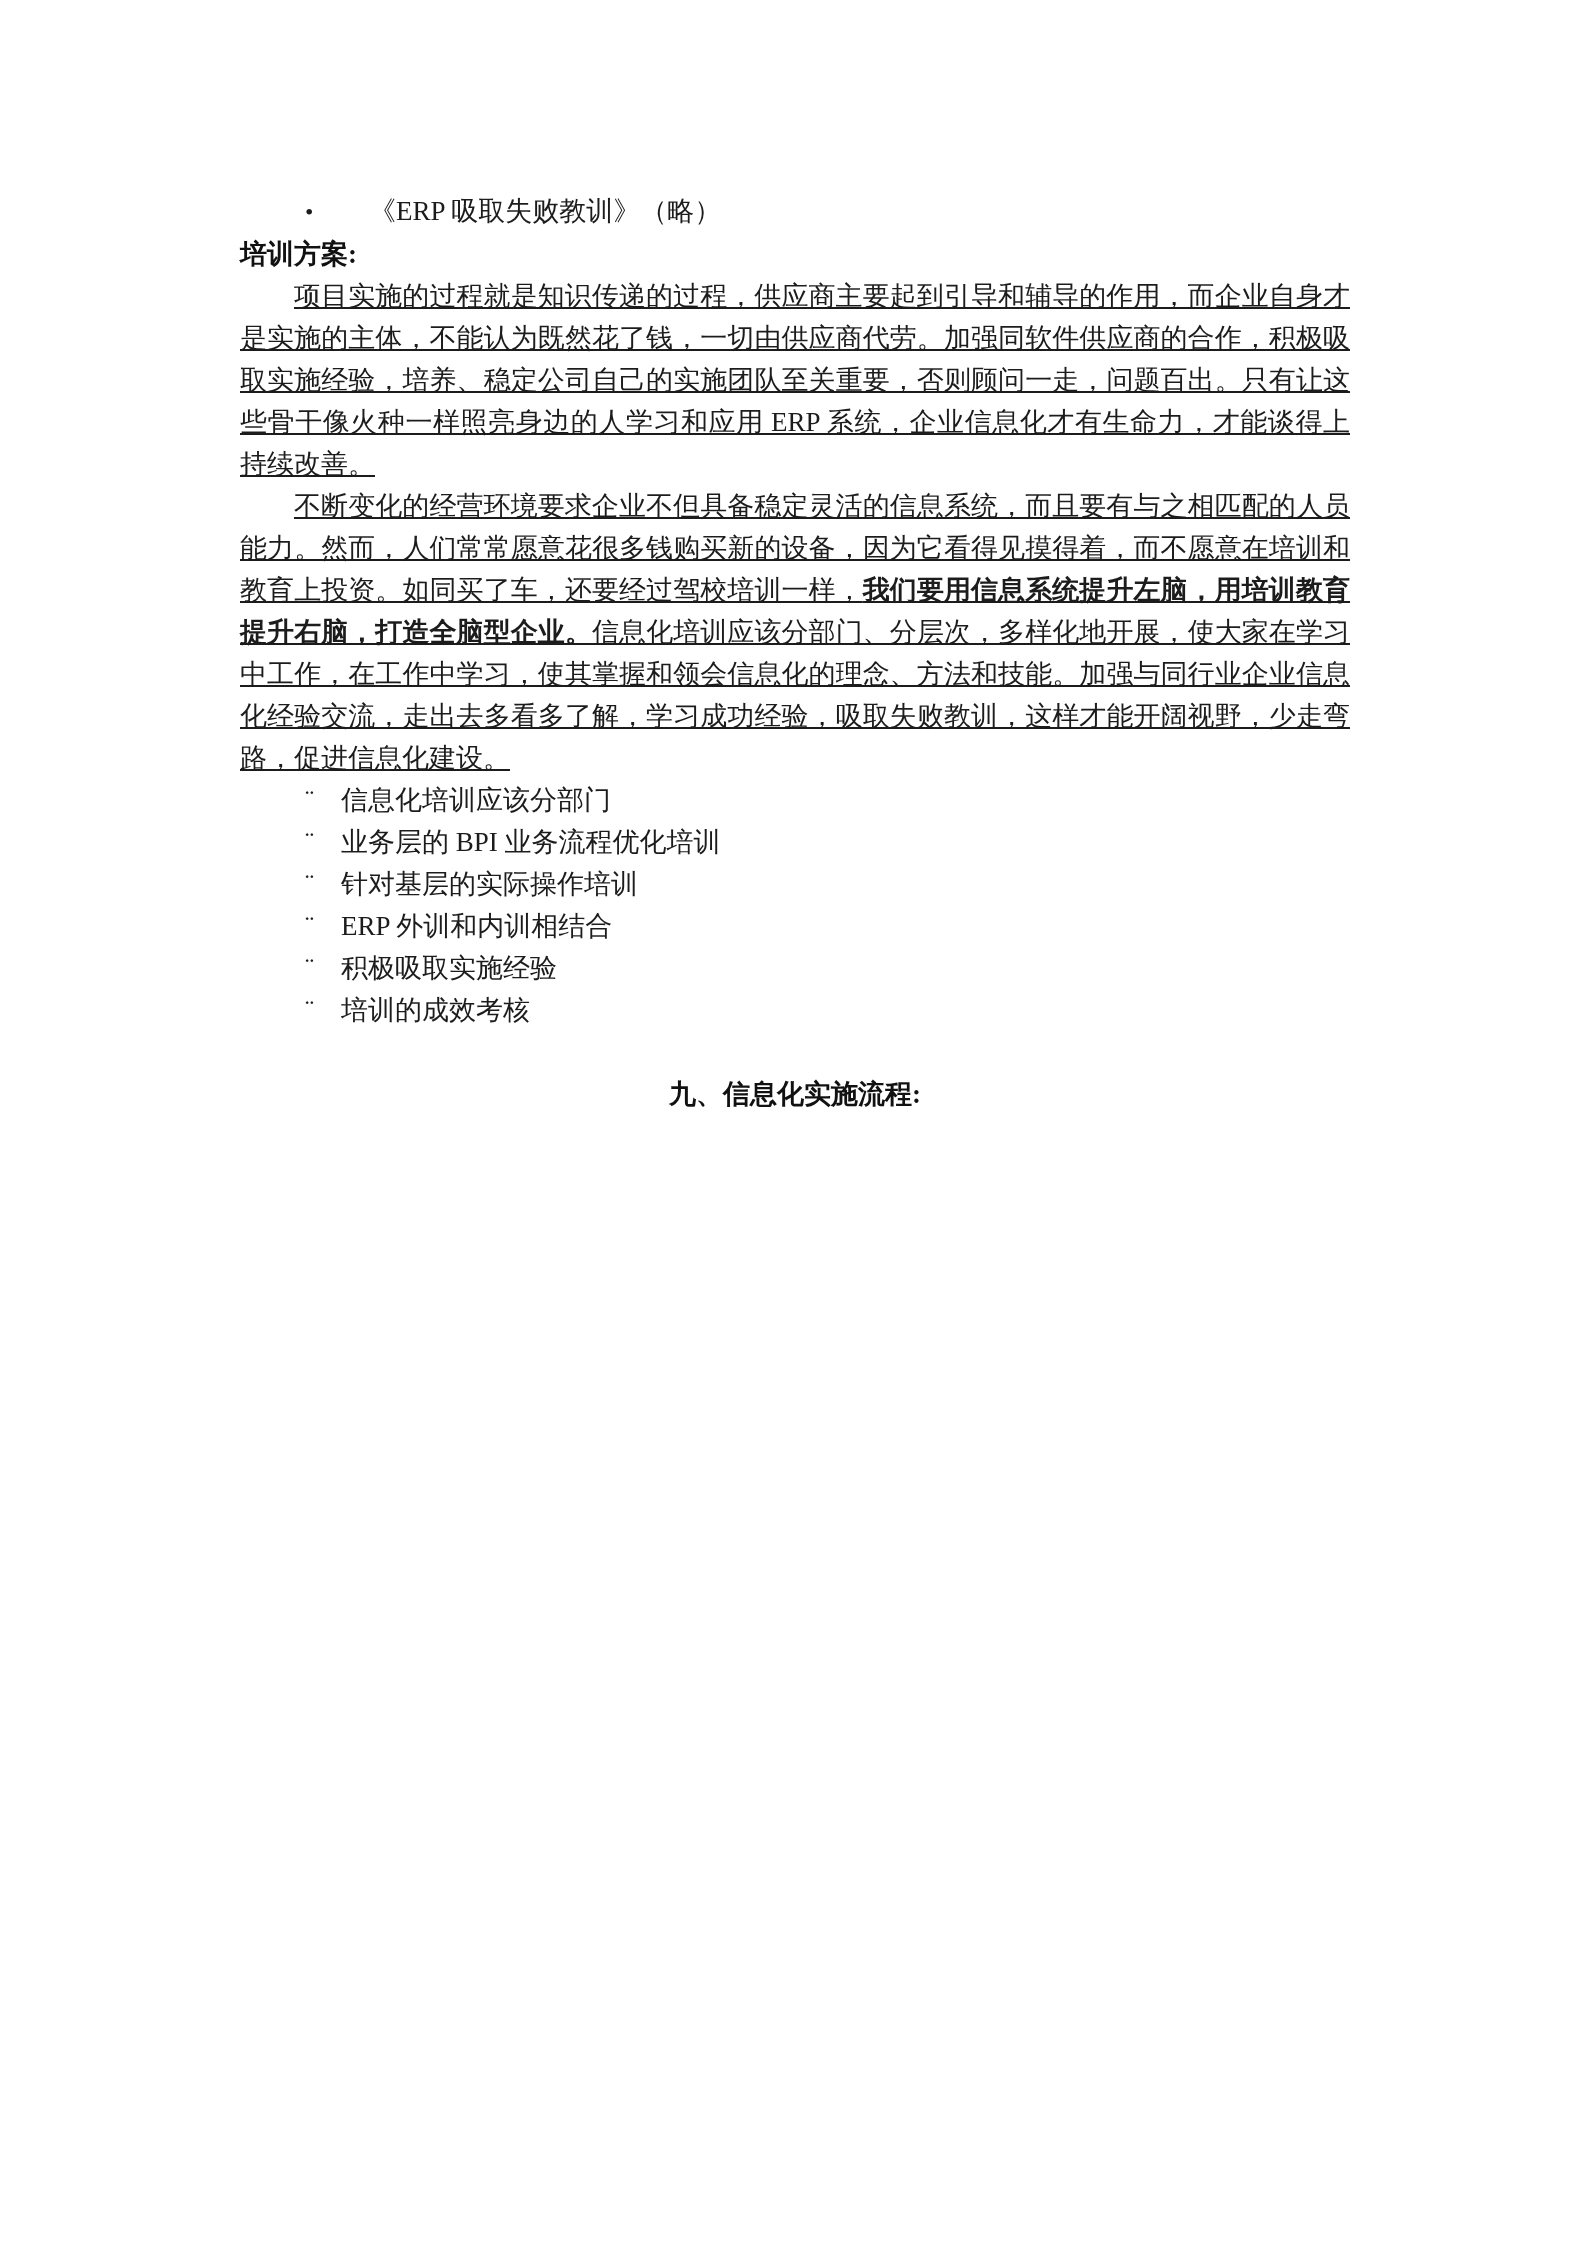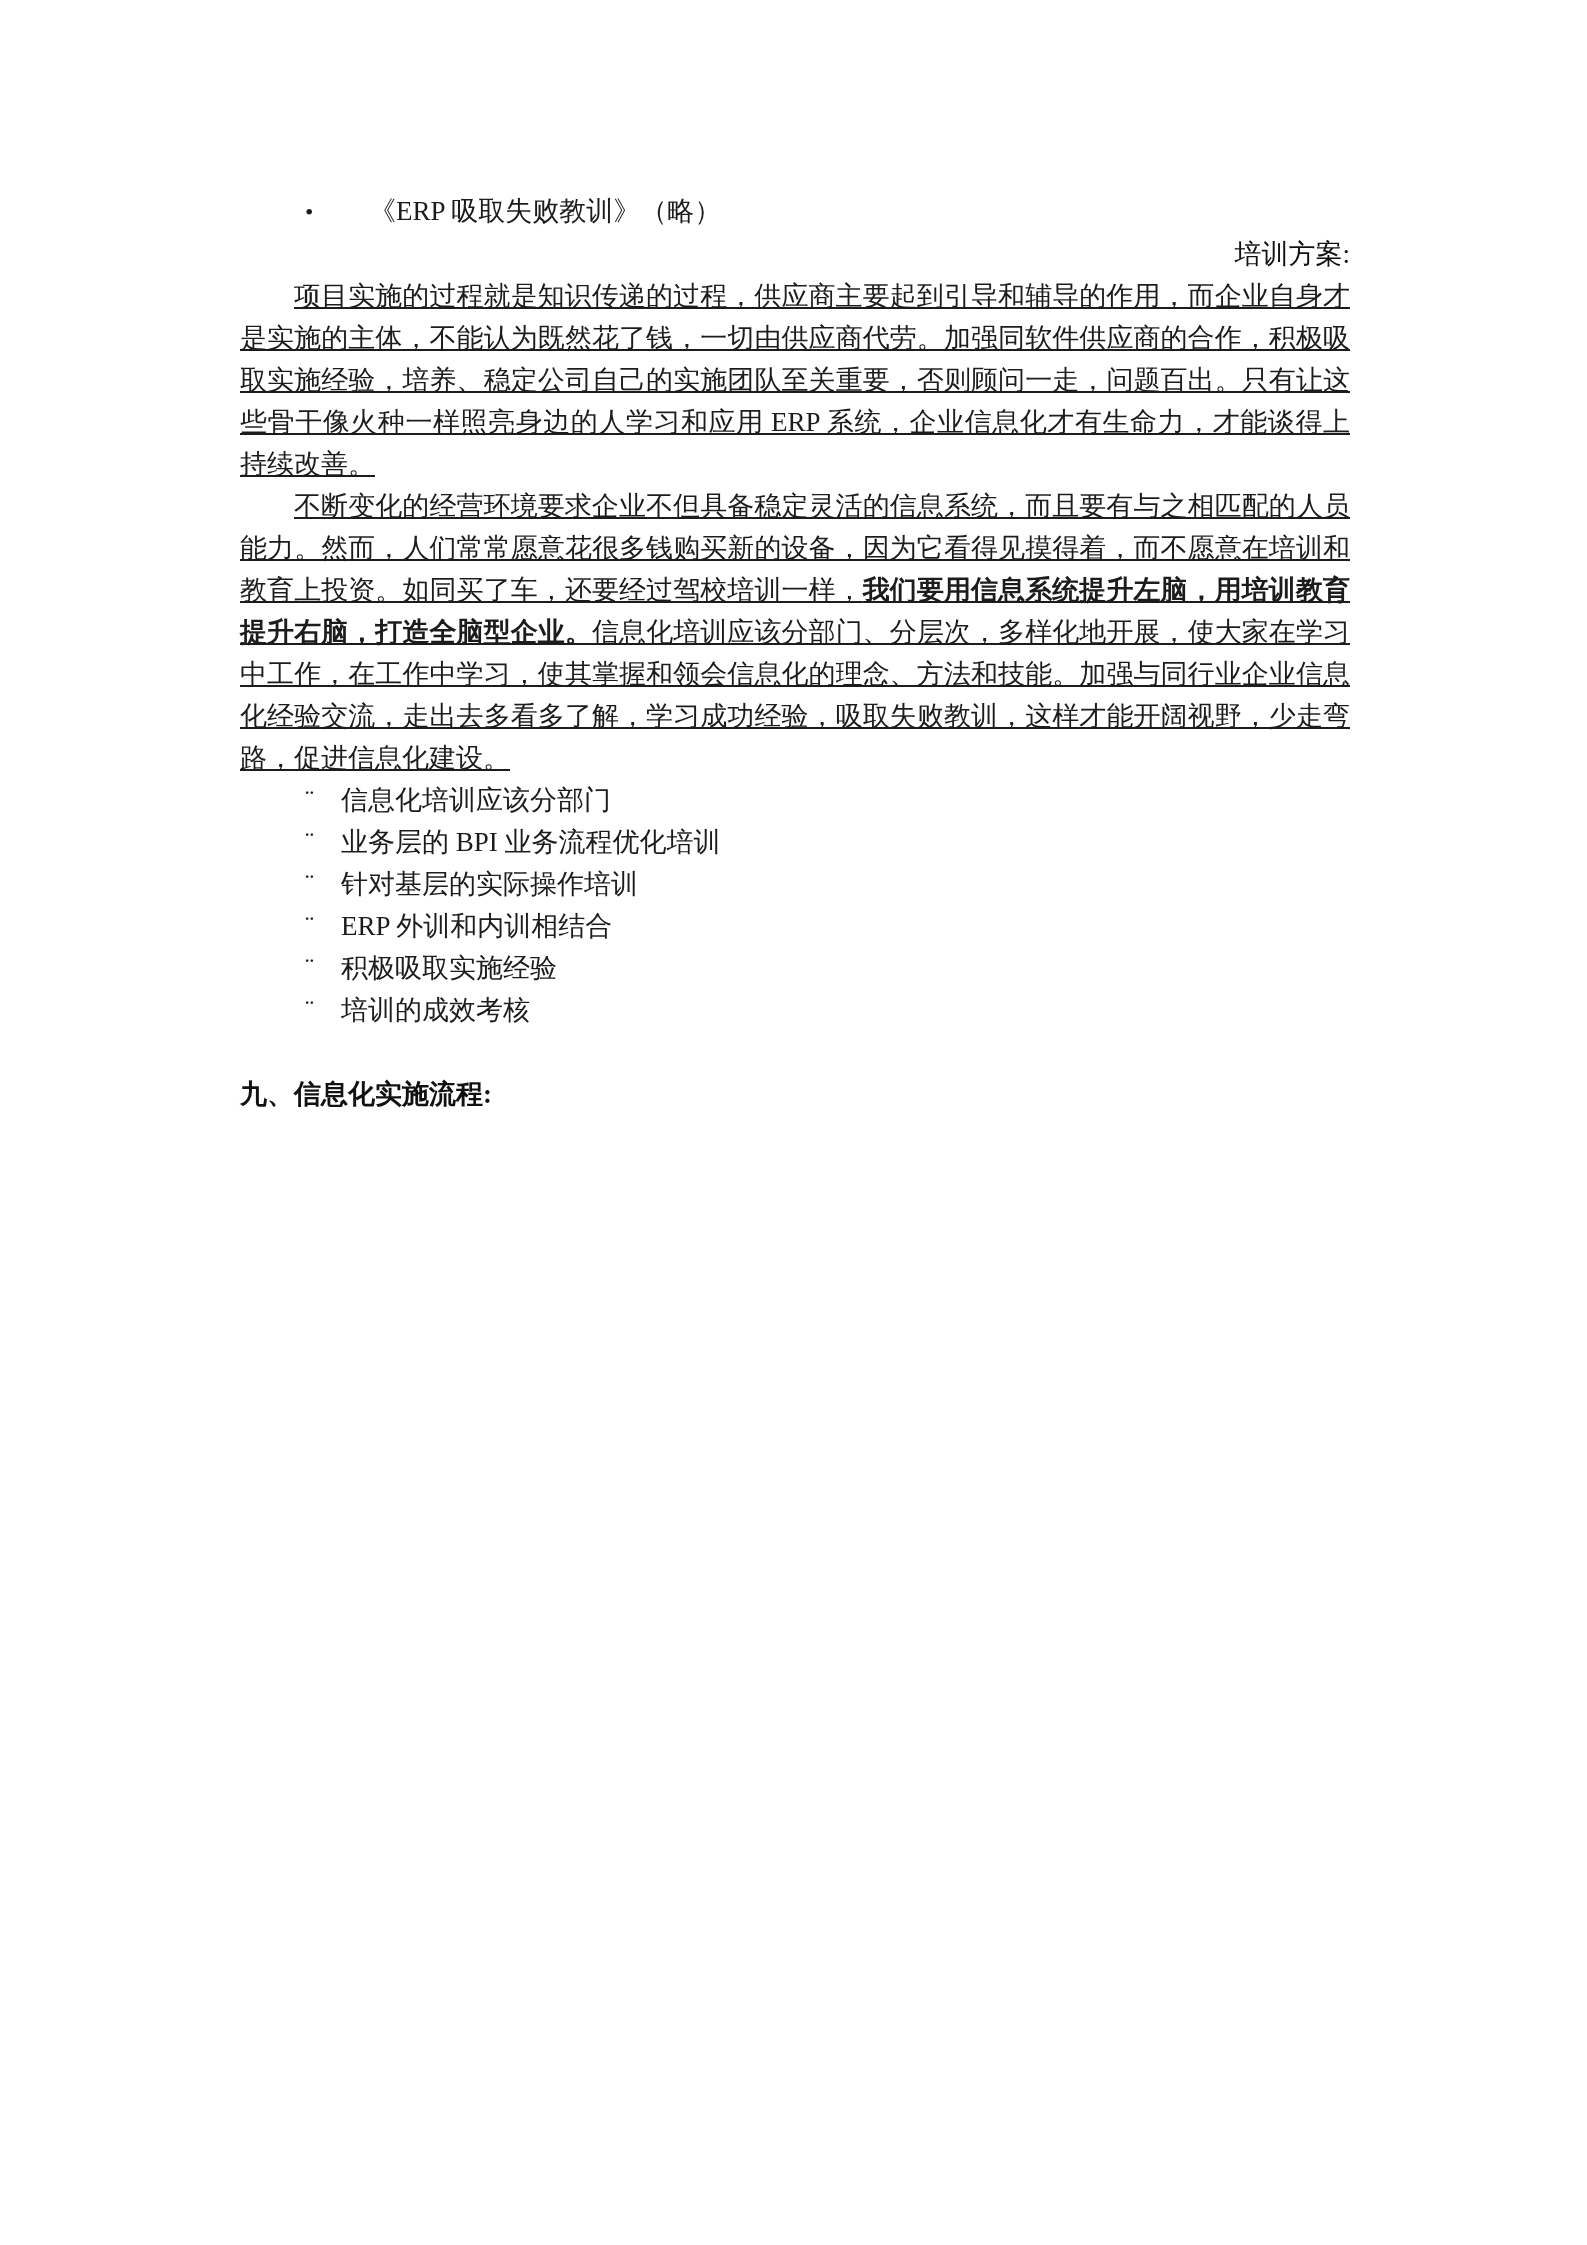--- a/index.html
+++ b/index.html
@@ -31,23 +31,23 @@
     text-align: left;
   }
   .bullet-row .bullet-marker {
     display: inline-block;
     width: 64px;
     margin-left: 65px;
     font-size: 24px;
     flex: 0 0 auto;
   }
   .doc-heading {
-    font-weight: normal;
+    font-weight: bold;
     color: #111111;
-    text-align: right;
+    text-align: left;
   }
   .para {
     text-indent: 2em;
     margin: 0;
     text-decoration: underline;
   }
   .para .emph {
     font-weight: bold;
   }
   .diamond-list {
@@ -65,21 +65,21 @@
     left: 65px;
     top: 0;
     font-size: 27px;
   }
   .blank-line {
     height: 42px;
   }
   .section-heading {
     font-weight: bold;
     color: #111111;
-    text-align: left;
+    text-align: center;
   }
 </style>
 </head>
 <body>
 
 <div class="page">
   <div class="content">
 
     <div class="bullet-row">
       <span class="bullet-marker">•</span>

